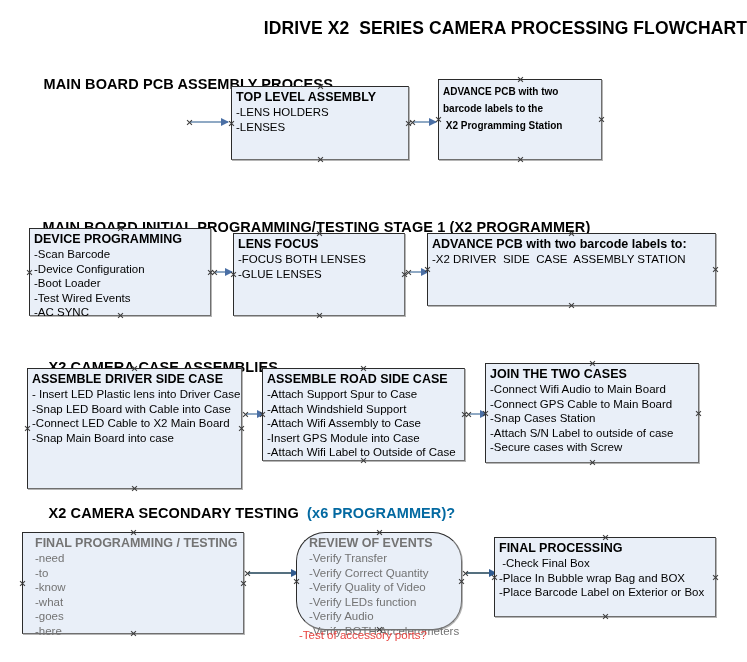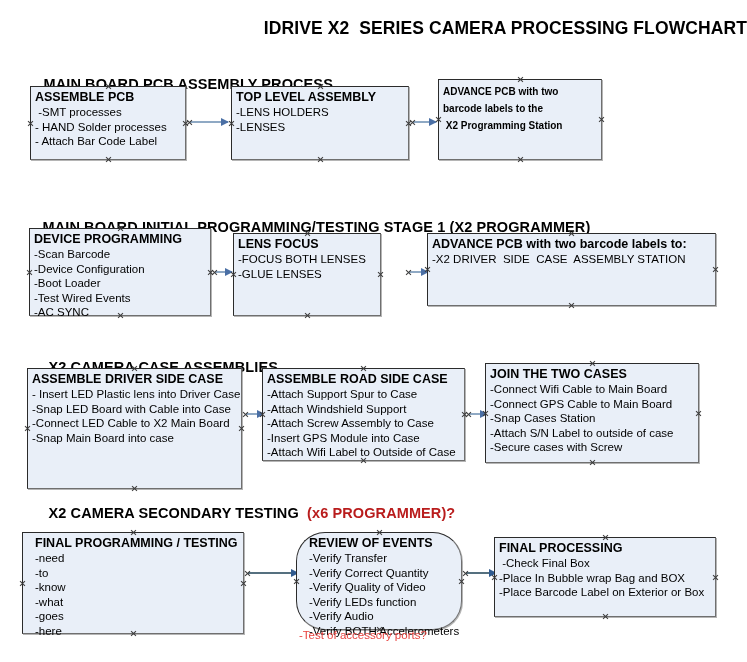--- a/index.html
+++ b/index.html
@@ -36,21 +36,21 @@
   }
 
   .section-head {
     position: absolute;
     font-size: 14.5px;
     font-weight: bold;
     white-space: pre;
     letter-spacing: 0.1px;
   }
   .section-head .accent {
-    color: #b91c1c;
+    color: #0369a1;
   }
 
   
   .node {
     position: absolute;
     box-sizing: border-box;
     background: #e9eff8;
     border: 1px solid #2b2b2b;
     border-right-color: #6f6f6f;
     border-bottom-color: #6f6f6f;
@@ -69,21 +69,21 @@
     font-size: 11.5px;
     line-height: 14.5px;
     white-space: pre;
   }
   .node.title-multi .n-title {
     font-size: 10px;
     line-height: 17px;
   }
   .node.red .n-title,
   .node.red .n-item {
-    color: #000000;
+    color: #737373;
     padding-left: 8px;
   }
 
   
   .handle {
     position: absolute;
     width: 7px;
     height: 7px;
     pointer-events: none;
   }
@@ -155,30 +155,20 @@
 <body>
 
 <div id="canvas">
 
   <div class="doc-title">IDRIVE X2  SERIES CAMERA PROCESSING FLOWCHART</div>
 
   <div class="section-head" style="left:27px; top:60px;">
     <span>MAIN BOARD PCB ASSEMBLY PROCESS</span>
   </div>
 
-  <div class="node" style="left:30px; top:86px; width:156px; height:74px;">
-    <div class="n-title">ASSEMBLE PCB</div>
-    <div class="n-item"> -SMT processes</div>
-    <div class="n-item">- HAND Solder processes</div>
-    <div class="n-item">- Attach Bar Code Label</div>
-    <span class="handle h-top"></span>
-    <span class="handle h-bottom"></span>
-    <span class="handle h-left"></span>
-    <span class="handle h-right"></span>
-  </div>
 
   <div class="conn" style="left:190px; top:121px; width:38px;">
     <span class="tail-x"></span>
     <span class="arrow-head"></span>
   </div>
 
   <div class="node" style="left:231px; top:86px; width:178px; height:74px;">
     <div class="n-title">TOP LEVEL ASSEMBLY</div>
     <div class="n-item">-LENS HOLDERS</div>
     <div class="n-item">-LENSES</div>
@@ -218,21 +208,21 @@
     <span class="handle h-bottom"></span>
     <span class="handle h-left"></span>
     <span class="handle h-right"></span>
   </div>
 
   <div class="conn" style="left:215px; top:271px; width:17px;">
     <span class="tail-x"></span>
     <span class="arrow-head"></span>
   </div>
 
-  <div class="node" style="left:233px; top:233px; width:148px; height:83px;">
+  <div class="node" style="left:233px; top:233px; width:172px; height:83px;">
     <div class="n-title">LENS FOCUS</div>
     <div class="n-item">-FOCUS BOTH LENSES</div>
     <div class="n-item">-GLUE LENSES</div>
     <span class="handle h-top"></span>
     <span class="handle h-bottom"></span>
     <span class="handle h-left"></span>
     <span class="handle h-right"></span>
   </div>
 
   <div class="conn" style="left:409px; top:271px; width:19px;">
@@ -267,37 +257,37 @@
 
   <div class="conn" style="left:246px; top:413px; width:18px;">
     <span class="tail-x"></span>
     <span class="arrow-head"></span>
   </div>
 
   <div class="node" style="left:262px; top:368px; width:203px; height:93px;">
     <div class="n-title">ASSEMBLE ROAD SIDE CASE</div>
     <div class="n-item">-Attach Support Spur to Case</div>
     <div class="n-item">-Attach Windshield Support</div>
-    <div class="n-item">-Attach Screw Assembly to Case</div>
+    <div class="n-item">-Attach Wifi Assembly to Case</div>
     <div class="n-item">-Insert GPS Module into Case</div>
     <div class="n-item">-Attach Wifi Label to Outside of Case</div>
     <span class="handle h-top"></span>
     <span class="handle h-bottom"></span>
     <span class="handle h-left"></span>
     <span class="handle h-right"></span>
   </div>
 
   <div class="conn" style="left:469px; top:413px; width:18px;">
     <span class="tail-x"></span>
     <span class="arrow-head"></span>
   </div>
 
   <div class="node" style="left:485px; top:363px; width:214px; height:100px;">
     <div class="n-title">JOIN THE TWO CASES</div>
-    <div class="n-item">-Connect Wifi Cable to Main Board</div>
+    <div class="n-item">-Connect Wifi Audio to Main Board</div>
     <div class="n-item">-Connect GPS Cable to Main Board</div>
     <div class="n-item">-Snap Cases Station</div>
     <div class="n-item">-Attach S/N Label to outside of case</div>
     <div class="n-item">-Secure cases with Screw</div>
     <span class="handle h-top"></span>
     <span class="handle h-bottom"></span>
     <span class="handle h-left"></span>
     <span class="handle h-right"></span>
   </div>
 

